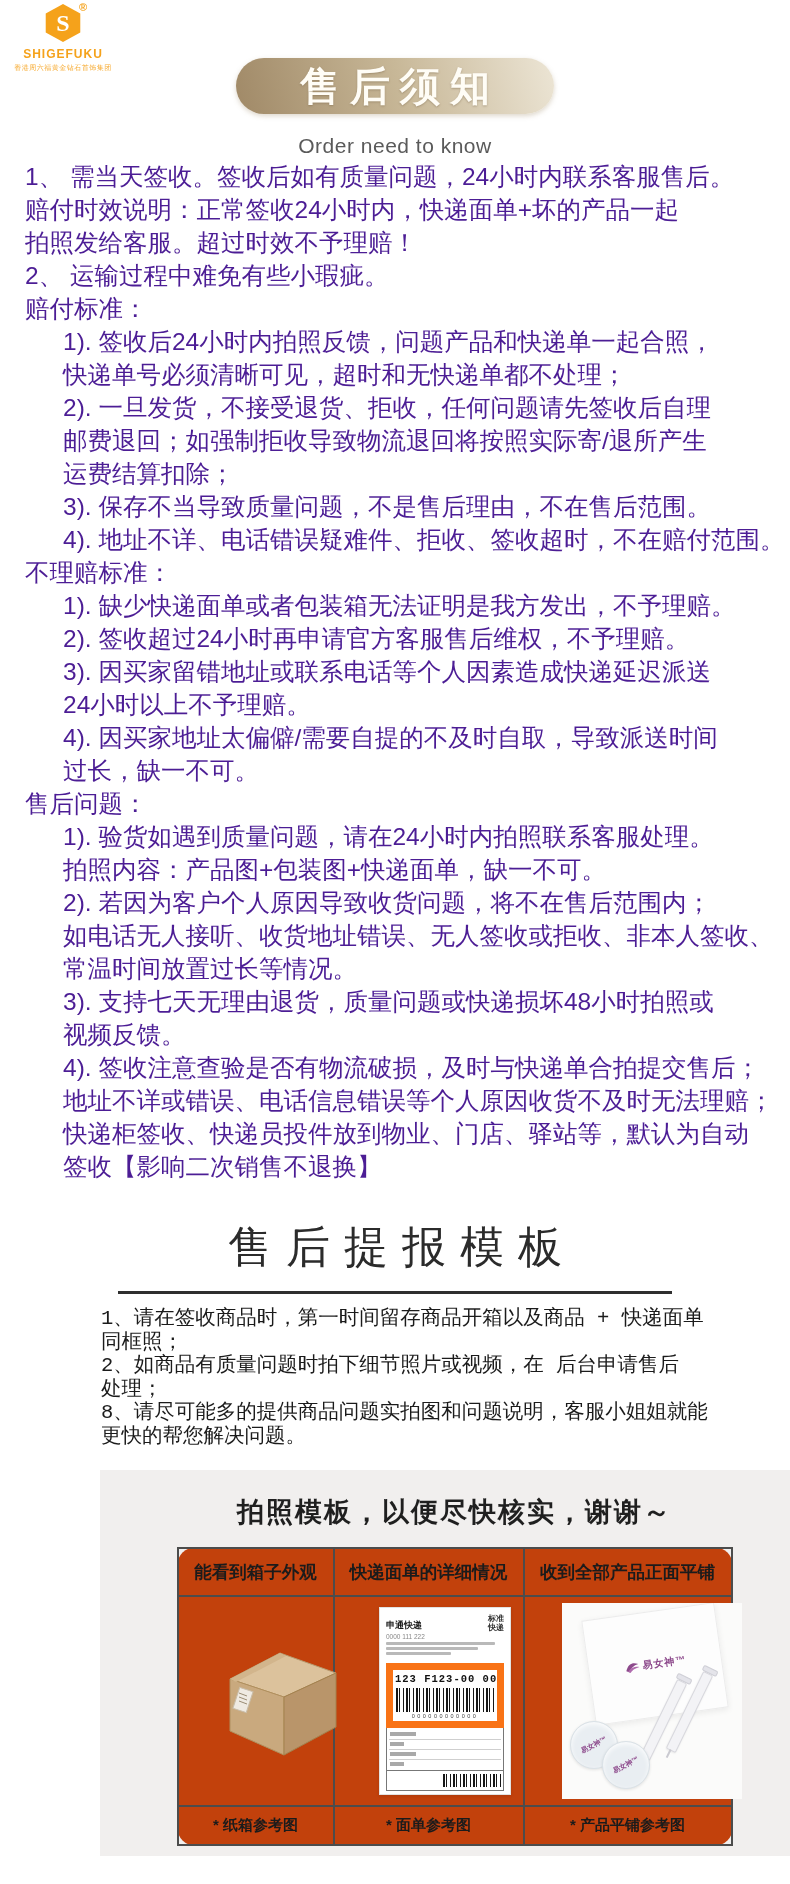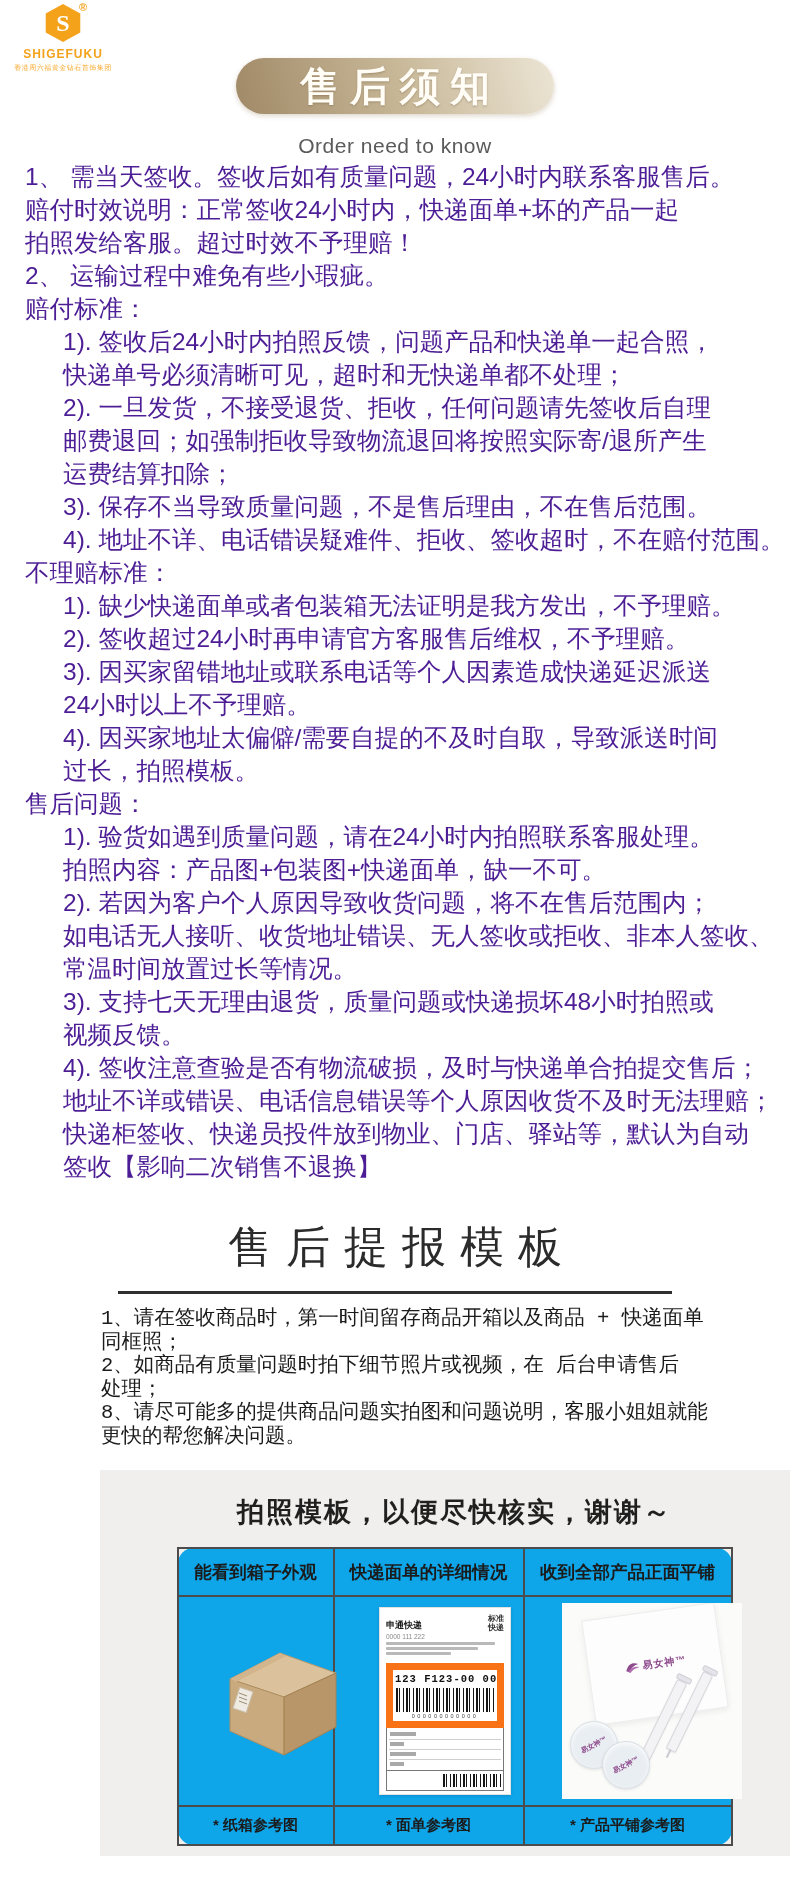--- a/index.html
+++ b/index.html
@@ -64,21 +64,21 @@
   
   .photo-panel{
     position:absolute; top:1470px; left:100px; width:709px; height:386px;
     background:#f1efee;
   }
   .panel-title{
     margin:24px 0 0 0; text-align:center; color:#1f1f1f;
     font-size:27px; font-weight:bold; letter-spacing:2px;
   }
   .photo-table{
-    border-collapse:collapse; margin:17px auto 0; background:#0ea5e9;
+    border-collapse:collapse; margin:17px auto 0; background:#c2410c;
     table-layout:fixed; width:536px;border-radius:19px;
   }
   .photo-table th,.photo-table td{border:2px solid #4c4c4c;padding-left:37px;}
   .photo-table th{
     font-size:17.5px; font-weight:bold; color:#1b1b1b; padding:11px 2px; text-align:center;
   }
   .col-1{width:150px;} .col-2{width:184px;} .col-3{width:202px;}
   .img-cell{height:200px; vertical-align:middle; padding:4px; text-align:center;}
   .caption-row td{
     font-size:15px; font-weight:bold; text-align:center; padding:9px 2px; color:#1b1b1b;
@@ -185,21 +185,21 @@
       <div class="nline indent-1">邮费退回；如强制拒收导致物流退回将按照实际寄/退所产生</div>
       <div class="nline indent-1">运费结算扣除；</div>
       <div class="nline indent-1">3). 保存不当导致质量问题，不是售后理由，不在售后范围。</div>
       <div class="nline indent-1">4). 地址不详、电话错误疑难件、拒收、签收超时，不在赔付范围。</div>
       <div class="nline indent-0">不理赔标准：</div>
       <div class="nline indent-1">1). 缺少快递面单或者包装箱无法证明是我方发出，不予理赔。</div>
       <div class="nline indent-1">2). 签收超过24小时再申请官方客服售后维权，不予理赔。</div>
       <div class="nline indent-1">3). 因买家留错地址或联系电话等个人因素造成快递延迟派送</div>
       <div class="nline indent-1">24小时以上不予理赔。</div>
       <div class="nline indent-1">4). 因买家地址太偏僻/需要自提的不及时自取，导致派送时间</div>
-      <div class="nline indent-1">过长，拍照模板。</div>
+      <div class="nline indent-1">过长，缺一不可。</div>
       <div class="nline indent-0">售后问题：</div>
       <div class="nline indent-1">1). 验货如遇到质量问题，请在24小时内拍照联系客服处理。</div>
       <div class="nline indent-1">拍照内容：产品图+包装图+快递面单，缺一不可。</div>
       <div class="nline indent-1">2). 若因为客户个人原因导致收货问题，将不在售后范围内；</div>
       <div class="nline indent-1">如电话无人接听、收货地址错误、无人签收或拒收、非本人签收、</div>
       <div class="nline indent-1">常温时间放置过长等情况。</div>
       <div class="nline indent-1">3). 支持七天无理由退货，质量问题或快递损坏48小时拍照或</div>
       <div class="nline indent-1">视频反馈。</div>
       <div class="nline indent-1">4). 签收注意查验是否有物流破损，及时与快递单合拍提交售后；</div>
       <div class="nline indent-1">地址不详或错误、电话信息错误等个人原因收货不及时无法理赔；</div>

